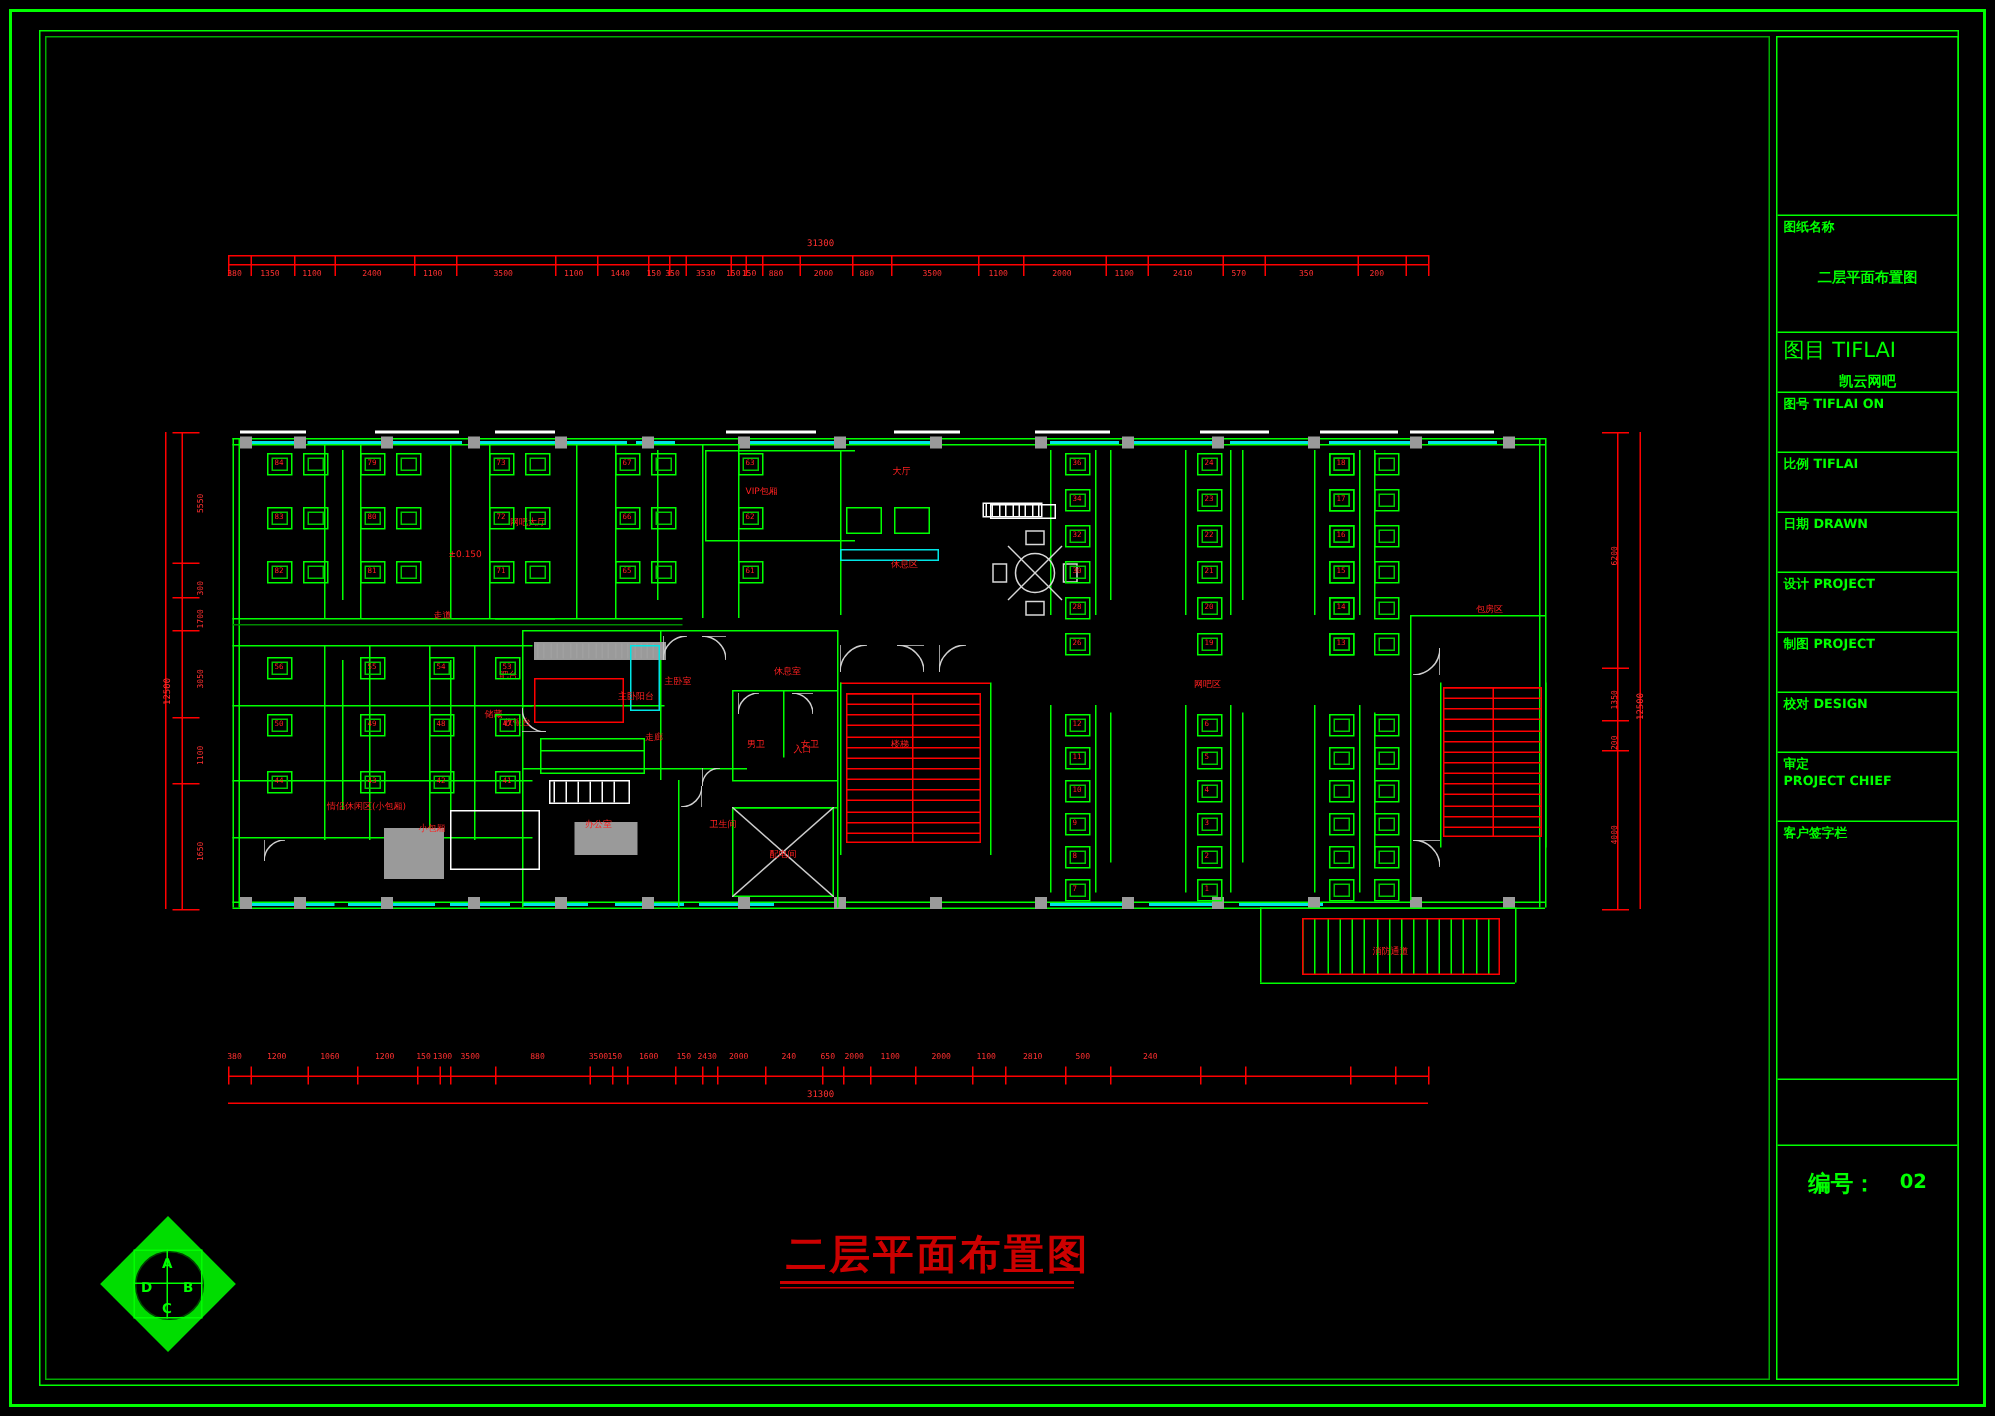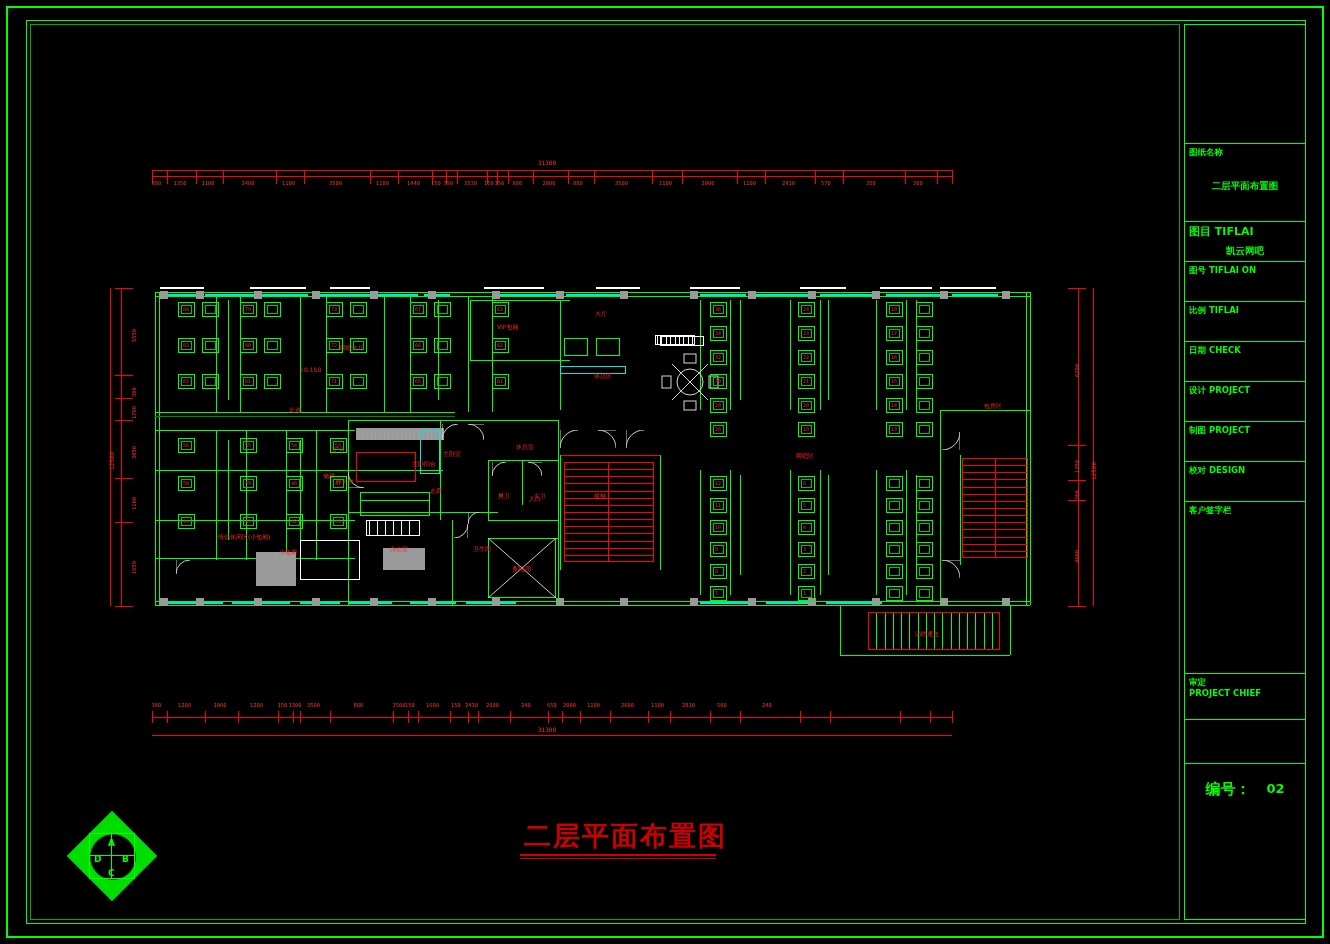--- a/index.html
+++ b/index.html
@@ -20,21 +20,21 @@
       border:1px solid #00ff00;box-sizing:border-box;color:#00ff00;}
   .tb-row{border-bottom:1px solid #00ff00;box-sizing:border-box;position:relative;
       padding:3px 4px;font-size:8px;line-height:1.35;}
   .tb-blank{height:118px;border-bottom:1px solid #00ff00;}
   .tb-note{height:90px;font-size:8.2px;line-height:1.45;letter-spacing:.2px;}
   .tb-note .note-hd{display:block;}
   .tb-name{height:78px;}
   .tb-name .lbl{display:block;font-size:8.5px;font-weight:bold;}
   .tb-name .val{display:block;text-align:center;margin-top:22px;font-size:9.5px;font-weight:bold;}
   .tb-proj{height:40px;}
-  .tb-proj .lbl{display:block;font-size:11px;font-weight:bold;}
+  .tb-proj .lbl{display:block;font-size:14px;font-weight:normal;}
   .tb-proj .val{display:block;text-align:center;margin-top:5px;font-size:9.5px;font-weight:bold;}
   .tb-field{height:40px;}
   .tb-field .lbl{font-size:8.5px;font-weight:bold;}
   .tb-field2{height:46px;}
   .tb-field2 .lbl{font-size:8.5px;font-weight:bold;display:block;line-height:1.3;}
   .tb-sign{height:172px;}
   .tb-sign .lbl{font-size:8.5px;font-weight:bold;}
   .tb-num{height:50px;display:flex;align-items:center;justify-content:center;gap:16px;
       border-bottom:none;}
   .tb-num .lbl{font-size:15px;font-weight:bold;}
@@ -109,39 +109,39 @@
       <span class="val">凯云网吧</span>
     </div>
 
     <div class="tb-row tb-field">
       <span class="lbl">图号  TIFLAI ON</span>
     </div>
     <div class="tb-row tb-field">
       <span class="lbl">比例  TIFLAI</span>
     </div>
     <div class="tb-row tb-field">
-      <span class="lbl">日期  CHECK</span>
+      <span class="lbl">日期  DRAWN</span>
     </div>
     <div class="tb-row tb-field">
       <span class="lbl">设计  PROJECT</span>
     </div>
     <div class="tb-row tb-field">
       <span class="lbl">制图  PROJECT</span>
     </div>
     <div class="tb-row tb-field">
       <span class="lbl">校对  DESIGN</span>
-    </div>
-
-    <div class="tb-row tb-sign">
-      <span class="lbl">客户签字栏</span>
     </div>
 
     <div class="tb-row tb-field2">
       <span class="lbl">审定</span>
       <span class="lbl">PROJECT CHIEF</span>
+    </div>
+
+    <div class="tb-row tb-sign">
+      <span class="lbl">客户签字栏</span>
     </div>
 
     <div class="tb-row tb-tail"></div>
 
     <div class="tb-row tb-num">
       <span class="lbl">编号：</span>
       <span class="val">02</span>
     </div>
   </div>
 

